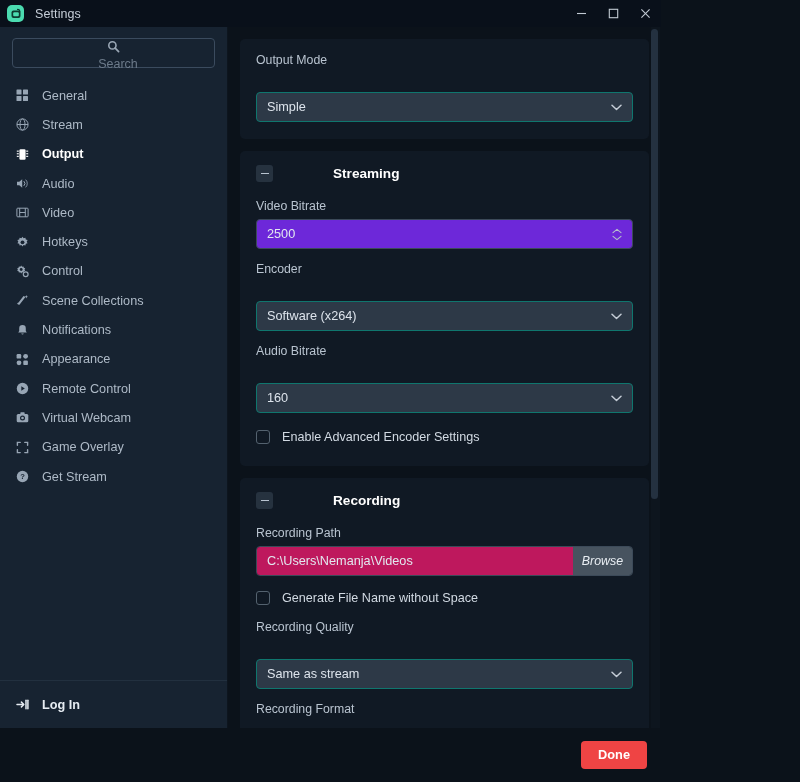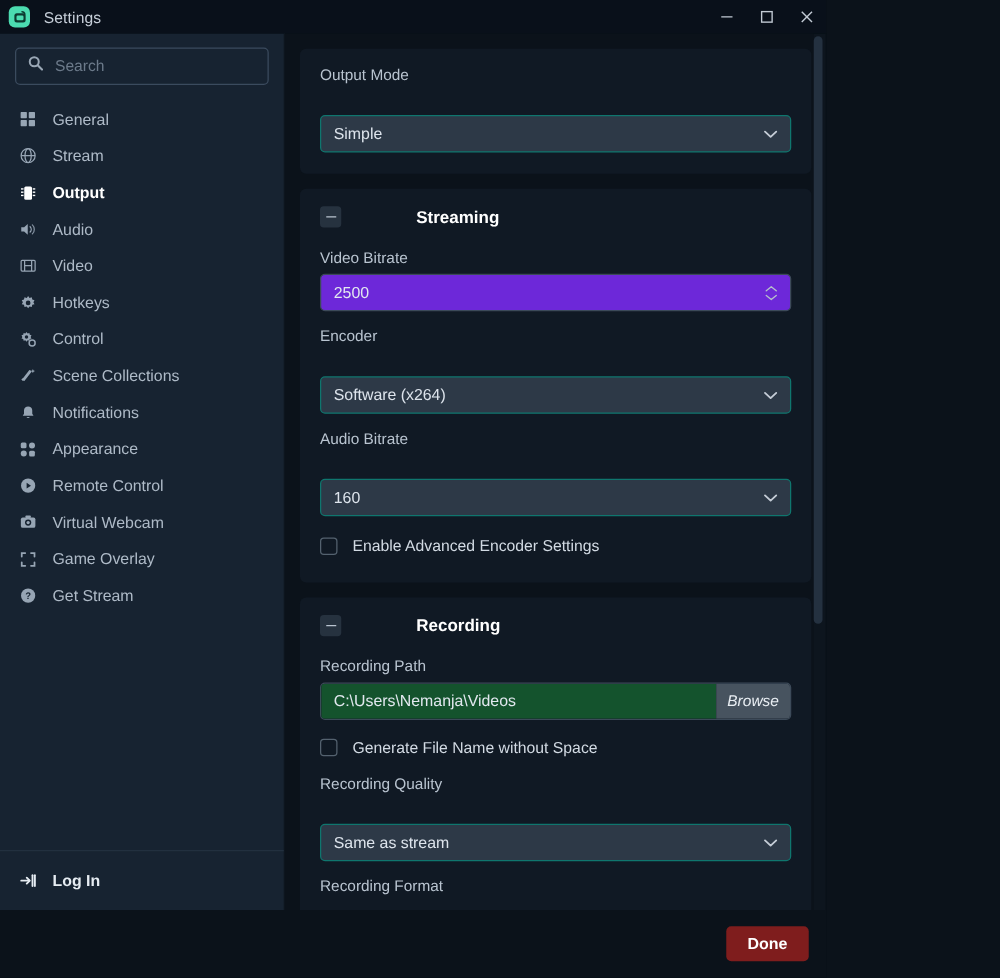--- a/index.html
+++ b/index.html
@@ -80,20 +80,21 @@
   }
   .search-wrap { padding: 11px 12px 7px 12px; }
   .search-box {
     height: 30px;
     border: 1px solid #3b4b5e;
     border-radius: 4px;
     display: flex;
     align-items: center;
     padding: 0 9px;
     background: transparent;
+    flex-direction: column;
   }
   .search-box svg { flex: 0 0 auto; }
   .search-ph {
     margin-left: 9px;
     font-size: 12.5px;
     color: #6c7a8a;
   }
 
   .nav {
     padding-top: 6px;
@@ -251,21 +252,21 @@
   
   .path-row {
     display: flex;
     height: 30px;
     border: 1px solid #3c4a59;
     border-radius: 4px;
     overflow: hidden;
   }
   .path-row .pin {
     flex: 1 1 auto;
-    background: #14532d;
+    background: #be185d;
     display: flex; align-items: center;
     padding: 0 10px;
     color: #e2e8ef;
     font-size: 12.7px;
   }
   .browse-btn {
     flex: 0 0 59px;
     background: #47535f;
     display: flex; align-items: center; justify-content: center;
     color: #e9eef3;
@@ -295,21 +296,21 @@
   .footer {
     height: 54px;
     flex: 0 0 54px;
     background: #0b121a;
     display: flex;
     align-items: center;
     justify-content: flex-end;
     padding-right: 14px;
   }
   .done-btn {
-    background: #7f1d1d;
+    background: #ef4444;
     color: #ffffff;
     font-size: 12.8px;
     font-weight: bold;
     border-radius: 4px;
     padding: 8px 17px;
     line-height: 1;
   }
 </style>
 </head>
 <body>

